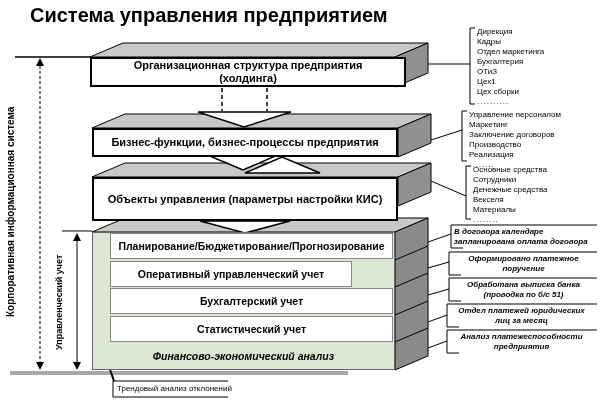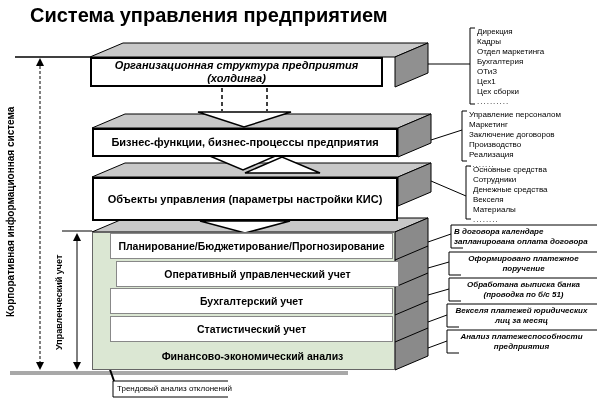--- a/index.html
+++ b/index.html
@@ -87,37 +87,37 @@
 
     <line x1="99" y1="338" x2="114" y2="381" stroke="#000" stroke-width="2"></line>
     <path d="M228,381 H113 V397 H228" fill="none" stroke="#000" stroke-width="1"></path>
   </svg>
 
   <div class="abs title">Система управления предприятием</div>
 
   <div class="abs vlabel" style="left:2px;top:82px;width:16px;height:260px;font-size:10px;">Корпоративная информационная система</div>
   <div class="abs vlabel" style="left:52px;top:240px;width:14px;height:125px;font-size:9px;">Управленческий учет</div>
 
-  <div class="abs slab" style="left:90px;top:57px;width:293px;height:30px;font-style:italic;">
+  <div class="abs slab" style="left:90px;top:57px;width:316px;height:30px;">
     <div>Организационная структура предприятия</div>
     <div>(холдинга)</div>
   </div>
   <div class="abs slab" style="left:92px;top:128px;width:306px;height:29px;">
     <div>Бизнес-функции, бизнес-процессы предприятия</div>
   </div>
   <div class="abs slab" style="left:92px;top:177px;width:306px;height:44px;">
     <div>Объекты управления (параметры настройки КИС)</div>
   </div>
 
   <div class="abs stack-shell" style="left:92px;top:232px;width:303px;height:138px;"></div>
   <div class="abs srow" style="left:110px;top:233px;width:283px;height:26px;">Планирование/Бюджетирование/Прогнозирование</div>
-  <div class="abs srow" style="left:116px;top:260.5px;width:283px;height:26px;">Оперативный управленческий учет</div>
+  <div class="abs srow" style="left:110px;top:260.5px;width:242px;height:26px;">Оперативный управленческий учет</div>
   <div class="abs srow" style="left:110px;top:288px;width:283px;height:26px;">Бухгалтерский учет</div>
   <div class="abs srow" style="left:110px;top:315.5px;width:283px;height:26.5px;">Статистический учет</div>
-  <div class="abs analysis" style="left:101px;top:344px;width:303px;height:24px;">Финансово-экономический анализ</div>
+  <div class="abs analysis" style="left:92px;top:344px;width:303px;height:24px;font-style:italic;">Финансово-экономический анализ</div>
 
   <div class="abs lst" style="left:477px;top:27px;">
     <div>Дирекция</div>
     <div>Кадры</div>
     <div>Отдел маркетинга</div>
     <div>Бухгалтерия</div>
     <div>ОТиЗ</div>
     <div>Цех1</div>
     <div>Цех сборки</div>
     <div class="dots">..........</div>
@@ -147,21 +147,21 @@
   </div>
   <div class="abs evt center" style="left:451px;top:254px;">
     <div>Оформировано платежное</div>
     <div>поручение</div>
   </div>
   <div class="abs evt center" style="left:451px;top:280px;">
     <div>Обработана выписка банка</div>
     <div>(проводка по б/с 51)</div>
   </div>
   <div class="abs evt center" style="left:449px;top:306px;">
-    <div>Векселя платежей юридических</div>
+    <div>Отдел платежей юридических</div>
     <div>лиц за месяц</div>
   </div>
   <div class="abs evt center" style="left:449px;top:332px;">
     <div>Анализ платежеспособности</div>
     <div>предприятия</div>
   </div>
 
   <div class="abs trend" style="left:117px;top:384px;">Трендовый анализ отклонений</div>
 
 </div>

